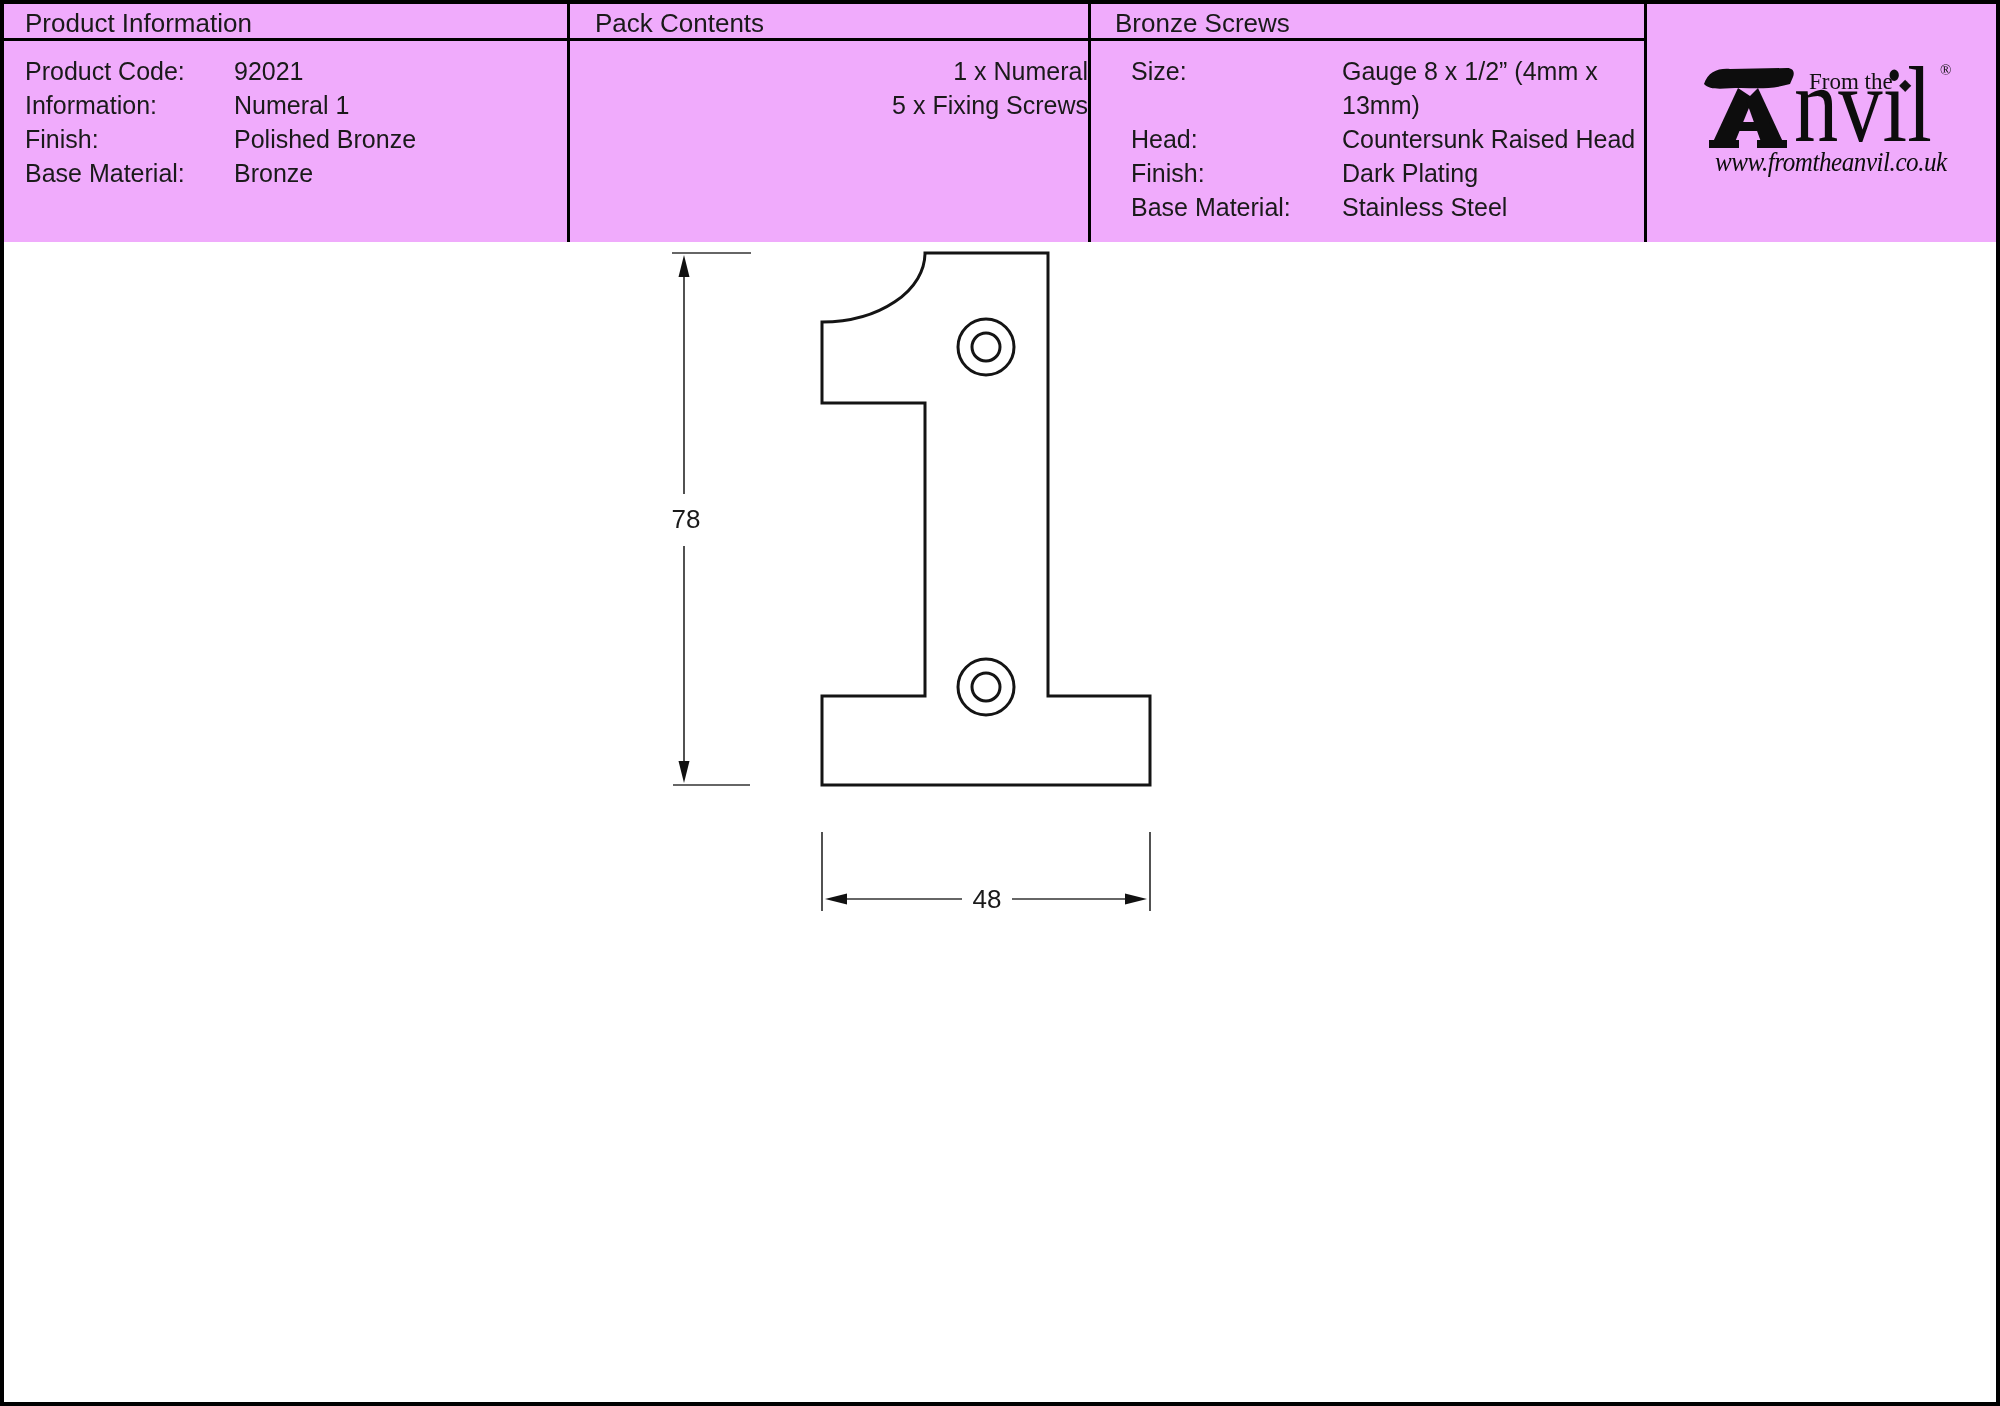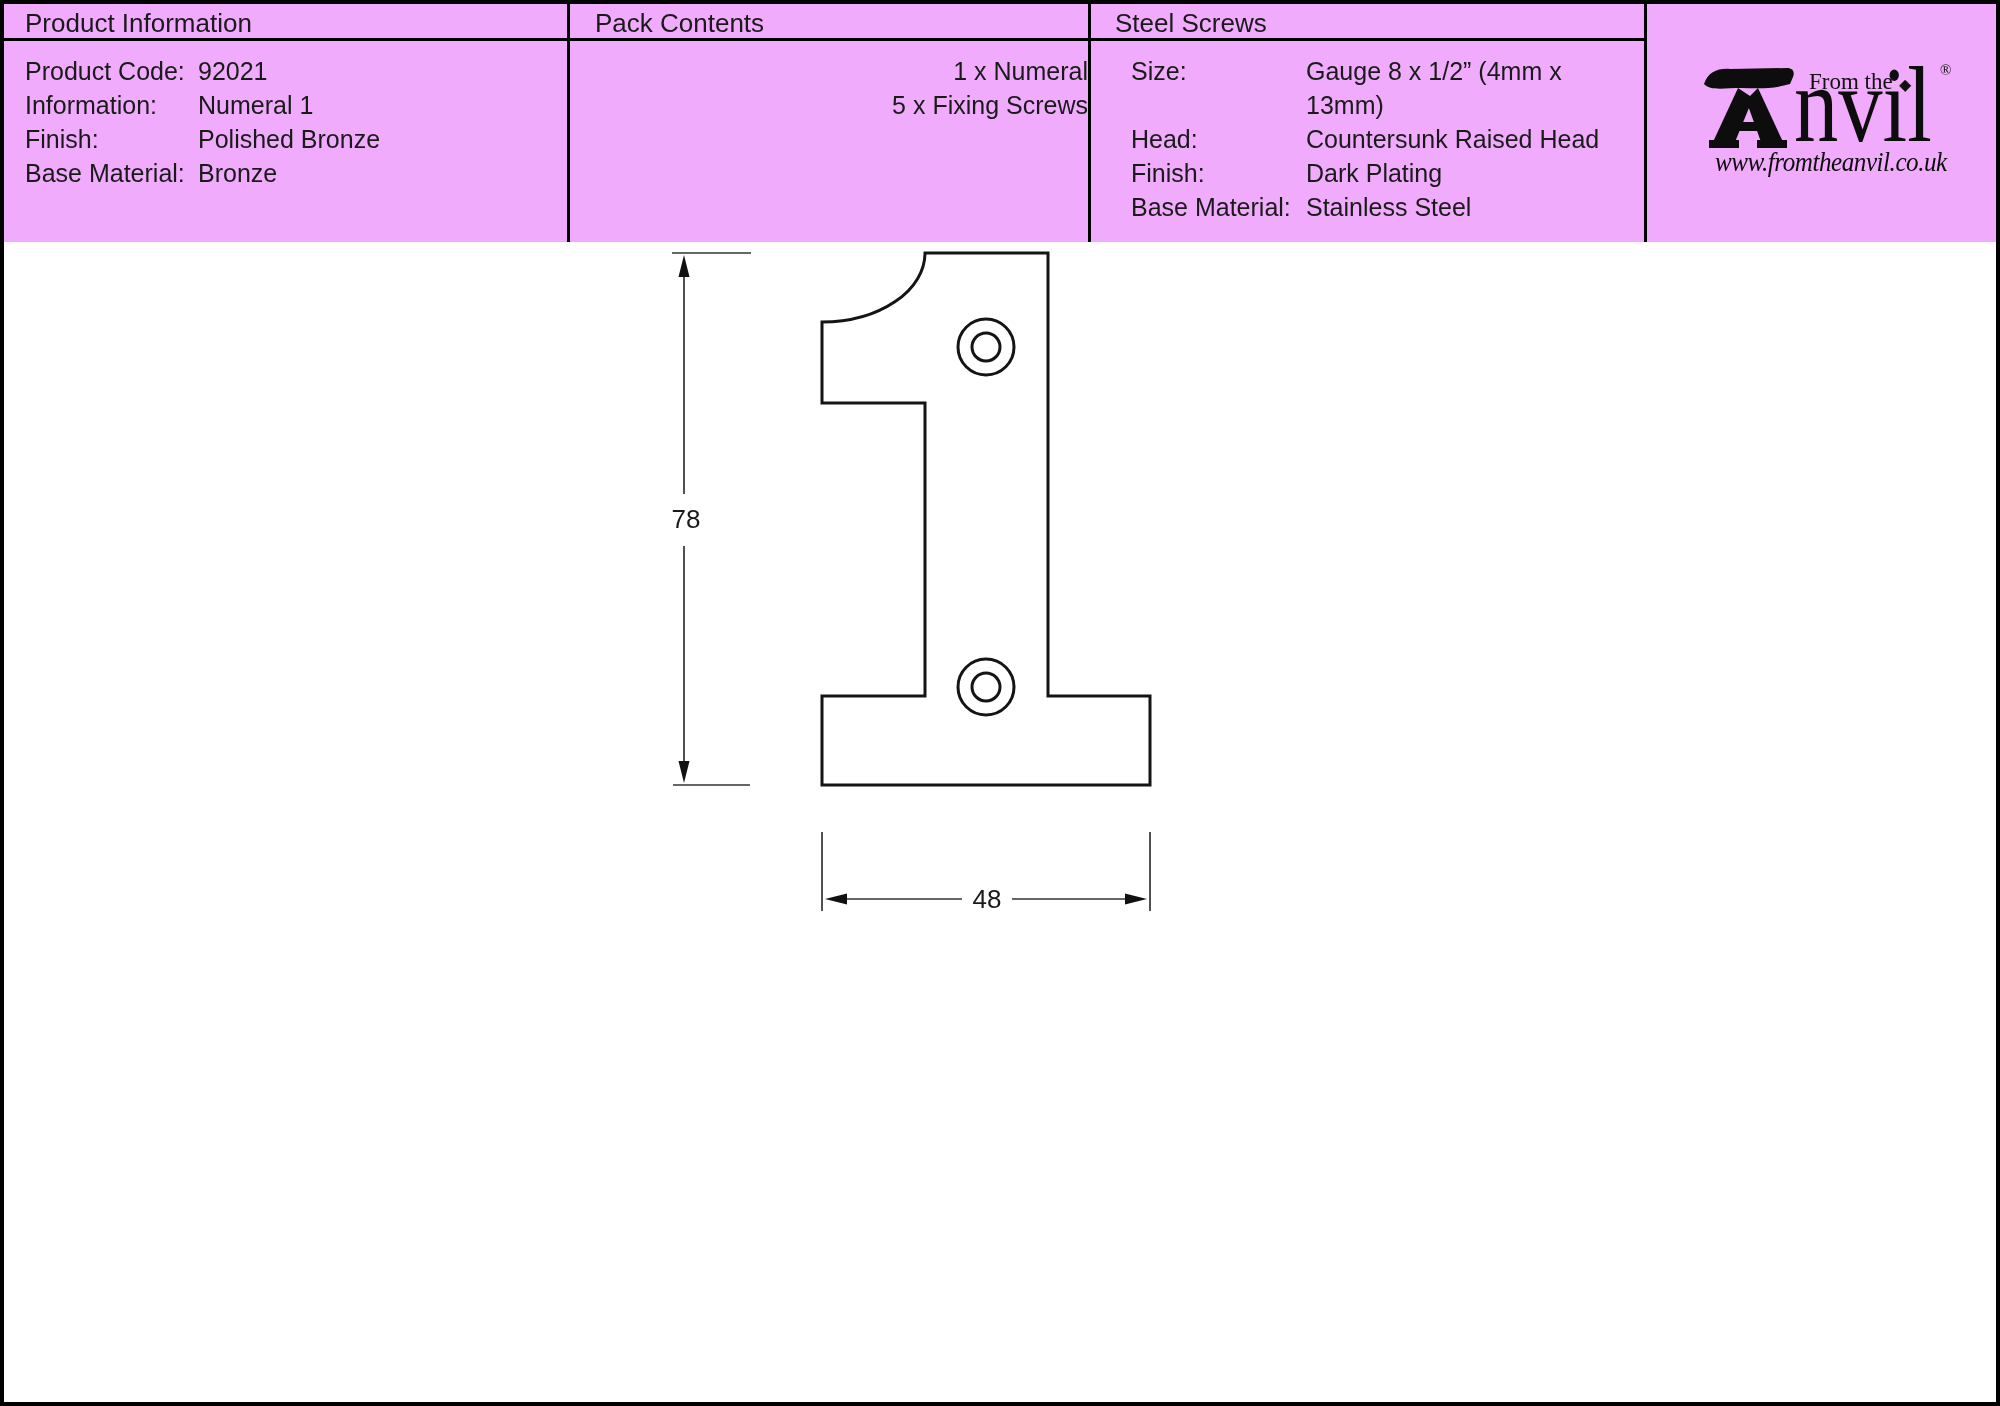--- a/index.html
+++ b/index.html
@@ -31,21 +31,21 @@
   .col-pack { width:521px; }
   .col-fixing { width:556px; }
   .col-logo { flex:1; position:relative; }
 
   .cell-header {
     height:41px; box-sizing:border-box; border-bottom:3px solid #000;
     font-size:26px; padding:8px 0 0 25px;
   }
   .col-fixing .cell-header { padding-left:24px; }
   .cell-body { padding-top:13px; font-size:25px; }
-  .info-row { display:flex; line-height:34px; padding-left:25px; }
+  .info-row { display:flex; line-height:34px; padding-left:25px;gap:36px; }
   .col-fixing .info-row { padding-left:40px; }
   .info-label { width:173px; flex:none; }
   .col-fixing .info-label { width:175px; }
   .pack-item { line-height:34px; padding-left:25px;text-align:right; }
 
   
   .logo-anvil-icon { position:absolute; left:54px; top:66px; }
   .logo-from-the {
     position:absolute; left:162px; top:70px; font-size:23px; line-height:23px;
     font-family:"Liberation Serif", serif; color:#111;
@@ -128,21 +128,21 @@
 
     <div class="col col-pack bordered">
       <div class="cell-header">Pack Contents</div>
       <div class="cell-body">
         <div class="pack-item">1 x Numeral</div>
         <div class="pack-item">5 x Fixing Screws</div>
       </div>
     </div>
 
     <div class="col col-fixing bordered">
-      <div class="cell-header">Steel Screws</div>
+      <div class="cell-header">Bronze Screws</div>
       <div class="cell-body">
         <div class="info-row">
           <span class="info-label">Size:</span>
           <span class="info-value">Gauge 8 x 1/2” (4mm x 13mm)</span>
         </div>
         <div class="info-row">
           <span class="info-label">Head:</span>
           <span class="info-value">Countersunk Raised Head</span>
         </div>
         <div class="info-row">

